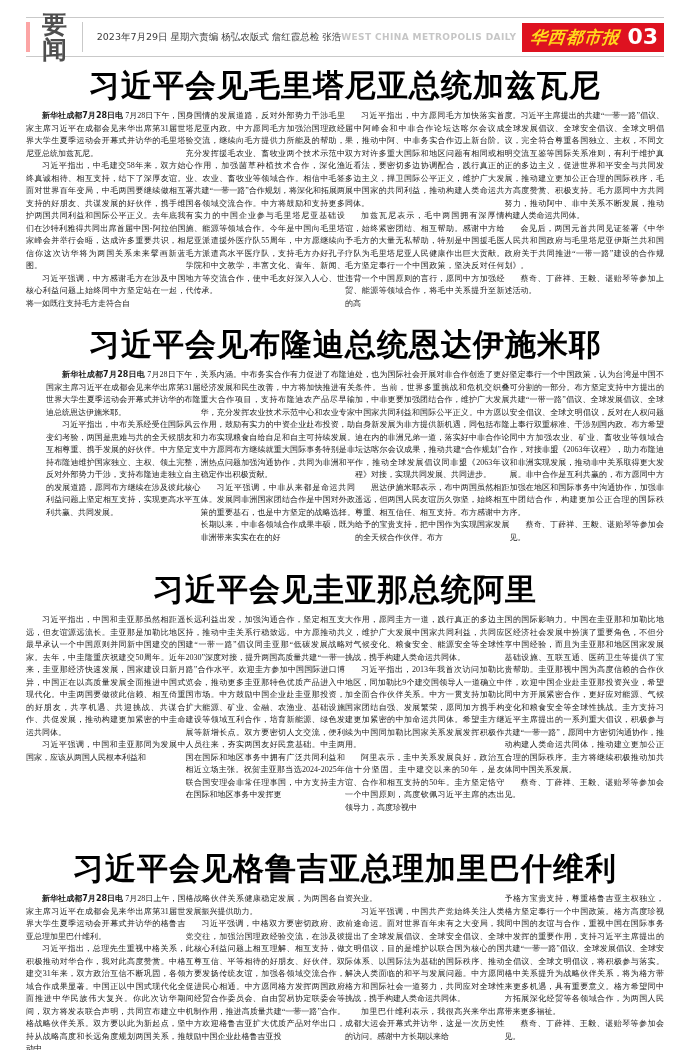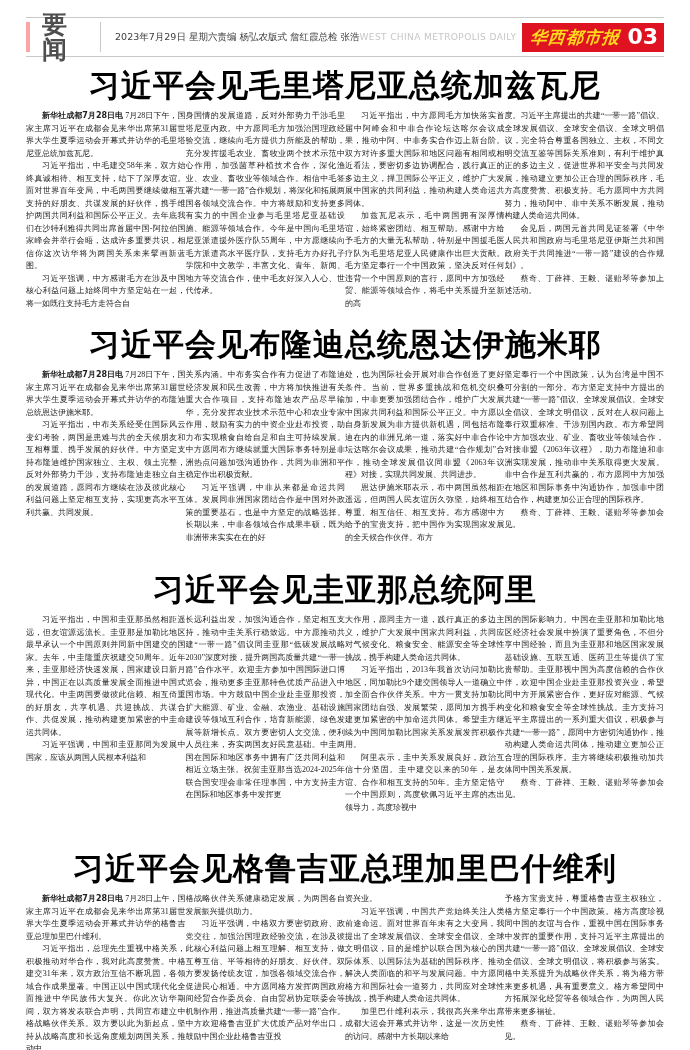--- a/index.html
+++ b/index.html
@@ -22,21 +22,21 @@
   .section-label{
     font-family:"DejaVu Sans","Liberation Sans",sans-serif;
     font-size:25px;font-weight:bold;color:#4e4e4e;letter-spacing:1px;line-height:1;
   }
   .meta{display:flex;margin-left:14px;
     font-family:"DejaVu Sans","Liberation Sans",sans-serif;
     font-size:9.5px;color:#3c3c3c;white-space:nowrap;}
   .spacer{flex:1;}
   .masthead-en{
     font-family:"DejaVu Sans","Liberation Sans",sans-serif;
-    font-size:9px;font-weight:normal;color:#c6c6c6;letter-spacing:.4px;
+    font-size:9px;font-weight:bold;color:#c6c6c6;letter-spacing:.4px;
     margin-right:6px;white-space:nowrap;
   }
   .masthead-box{
     background:#de1220;height:29px;display:flex;align-items:center;
     padding:0 6px 0 8px;
   }
   .masthead-cn{
     font-family:"DejaVu Serif","Liberation Serif",serif;
     font-style:italic;font-weight:bold;font-size:17px;color:#ffd91c;
     transform:skewX(-5deg);white-space:nowrap;letter-spacing:1px;
@@ -50,21 +50,21 @@
     font-family:"DejaVu Sans","Liberation Sans",sans-serif;
     font-size:31px;line-height:36px;font-weight:900;color:#000;
     text-align:center;margin:10px 0 7px;letter-spacing:1px;white-space:nowrap;
   }
   .cols{display:flex;gap:0;overflow:hidden;}
   .col{flex:1 1 0;font-size:8px;line-height:12.5px;text-align:justify;overflow:hidden;}
   .col p{margin:0;text-indent:2em;}
   .col p.cont{text-indent:0;}
   .dl{font-family:"DejaVu Sans","Liberation Sans",sans-serif;font-weight:bold;}
   .a1 .cols{height:206px;}
-  .a2 .cols{height:192px;}
+  .a2 .cols{height:192px;margin-left:20px;}
   .a3 .cols{height:226px;}
   .a4 .cols{height:158px;}
 </style>
 </head>
 <body>
 
 <div class="page">
 
   <div class="header">
     <div class="section-wrap">

